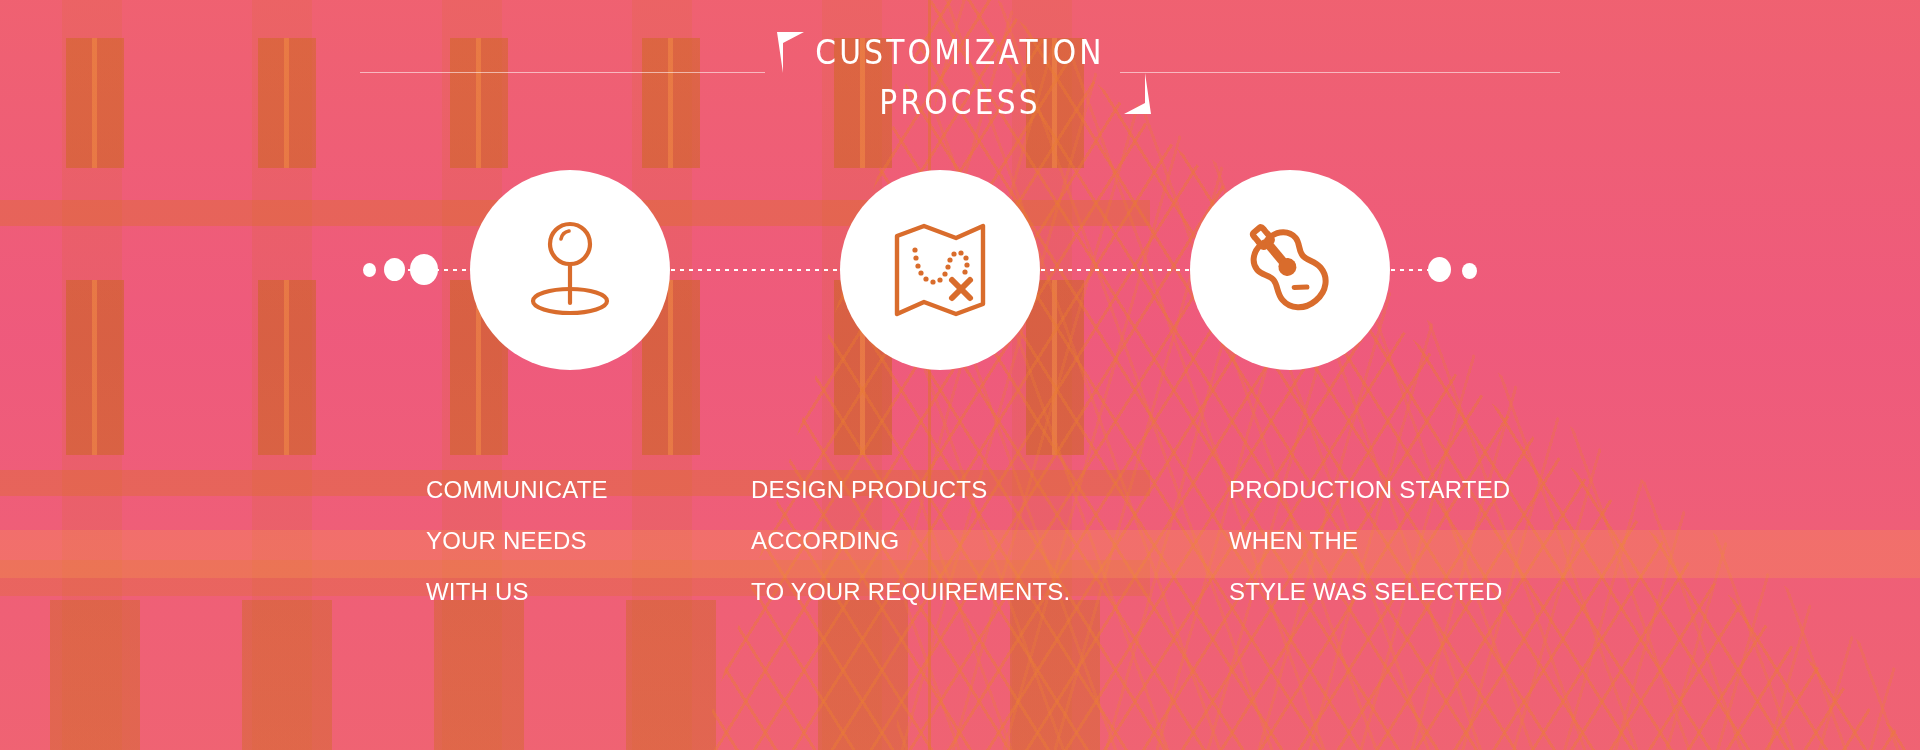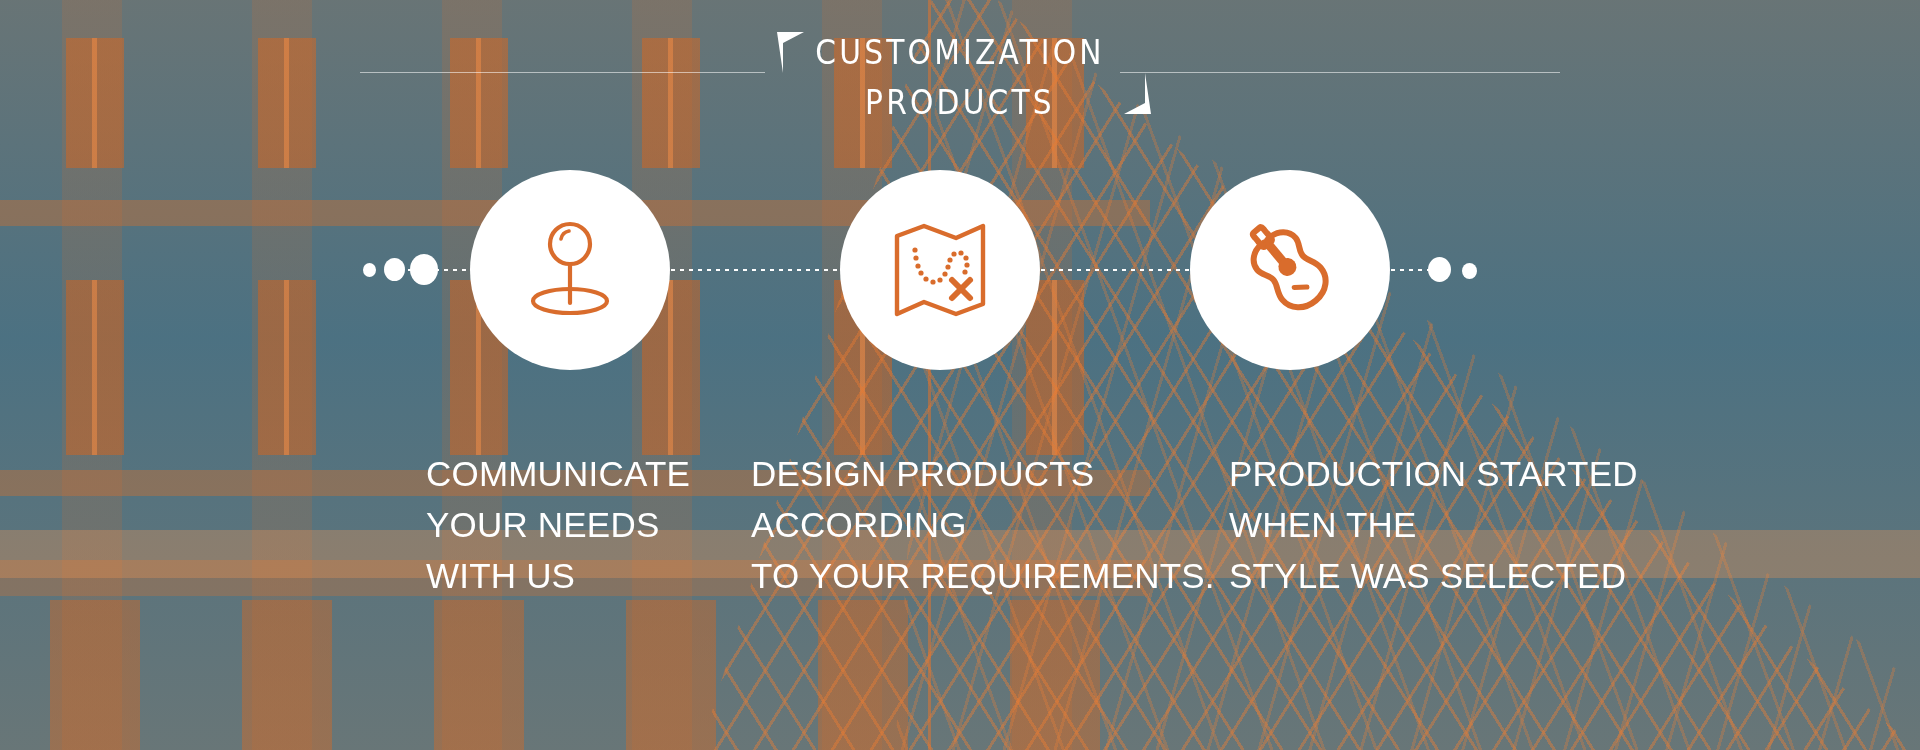--- a/index.html
+++ b/index.html
@@ -9,21 +9,21 @@
     height: 750px;
     overflow: hidden;
     font-family: "Liberation Sans", sans-serif;
   }
 
   
   #stage {
     position: relative;
     width: 1920px;
     height: 750px;
-    background: #0369a1;
+    background: #ec4899;
     overflow: hidden;
   }
 
   
   #bg-photo {
     position: absolute;
     inset: 0;
     overflow: hidden;
   }
 
@@ -230,23 +230,23 @@
   
   #captions {
     position: absolute;
     top: 448px;
     left: 0;
     width: 1920px;
     height: 130px;
   }
   .caption {
     position: absolute;
-    top: 0;
+    top: 16px;
     color: #FFFFFF;
-    font-size: 35px;
+    font-size: 24px;
     font-weight: 300;
     line-height: 51px;
     letter-spacing: .2px;
     white-space: nowrap;
   }
   .caption.p1 { left: 426px; }
   .caption.p2 { left: 751px; }
   .caption.p3 { left: 1229px; }
   .caption span { display: block; }
 
@@ -301,21 +301,21 @@
     <div class="rule right"></div>
 
     <div class="title-wrap">
       <svg class="bracket tl" viewBox="0 0 30 44">
         <path d="M2 2 L29 2 L8 13 L8 43 Z" fill="#FFFFFF"></path>
       </svg>
       <svg class="bracket br" viewBox="0 0 30 44">
         <path d="M28 42 L1 42 L22 31 L22 1 Z" fill="#FFFFFF"></path>
       </svg>
       <span class="title-line">CUSTOMIZATION</span>
-      <span class="title-line">PRODUCTS</span>
+      <span class="title-line">PROCESS</span>
     </div>
   </div>
 
   <div id="steps">
 
     <span class="dot d1"></span>
     <span class="dot d2"></span>
     <span class="dot d3"></span>
 
     <div class="connector c-a"></div>

